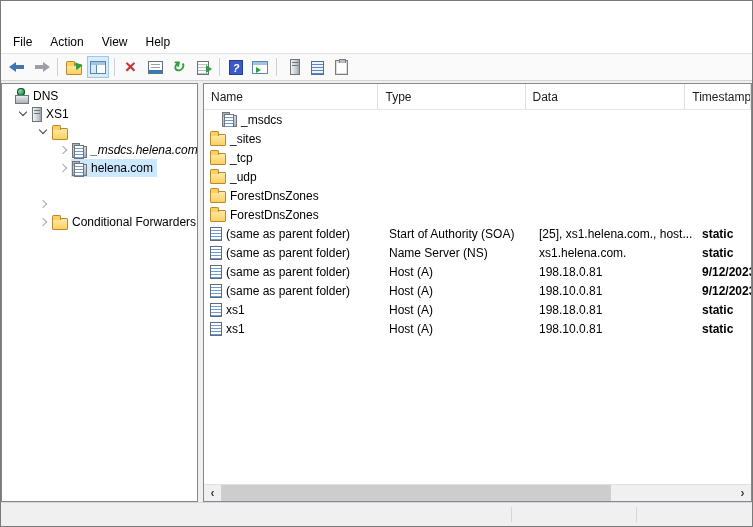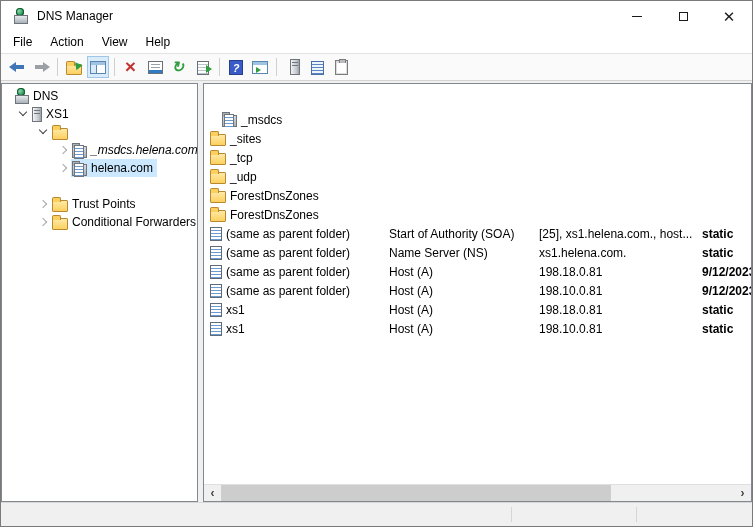--- a/index.html
+++ b/index.html
@@ -130,35 +130,20 @@
 
   
   .statusbar { position:absolute; left:0; bottom:0; right:0; height:24px; background:var(--chrome-bg); border-top:1px solid #d7d7d7; }
   .status-div { position:absolute; top:4px; bottom:4px; width:1px; background:#d6d6d6; }
 </style>
 </head>
 <body>
 
 <div id="window">
 
-  <div class="titlebar">
-    <span class="title-icon ti ti-dns"></span>
-    <span class="title-text">DNS Manager</span>
-    <div class="win-controls">
-      <div class="win-btn">
-          <span class="glyph-min"></span>
-        </div>
-      <div class="win-btn">
-          <span class="glyph-max"></span>
-        </div>
-      <div class="win-btn">
-          <span class="glyph-close">✕</span>
-        </div>
-    </div>
-  </div>
 
   <div class="menubar">
       <div class="menu-item">File</div>
       <div class="menu-item">Action</div>
       <div class="menu-item">View</div>
       <div class="menu-item">Help</div>
     </div>
 
   <div class="toolbar">
       <span class="tb-btn">
@@ -239,35 +224,37 @@
           <span class="tree-label-wrap sel">
             <span class="ti ti-zone"></span>
             <span>helena.com</span>
           </span>
         </div>
         <div class="tree-row" style="padding-left: 34px;">
           <span class="chev"></span>
         </div>
         <div class="tree-row" style="padding-left: 34px;">
           <span class="chev chev-right"></span>
-          <span class="tree-label-wrap">
-            <span class="ti ti-folder"></span>
-            <span>Trust Points</span>
-          </span>
         </div>
         <div class="tree-row" style="padding-left: 34px;">
           <span class="chev chev-right"></span>
           <span class="tree-label-wrap">
             <span class="ti ti-folder"></span>
             <span>Conditional Forwarders</span>
           </span>
         </div>
       </div>
     <div class="pane-splitter"></div>
     <div class="list-pane">
+      <div class="list-header">
+          <div class="hcell" style="width: 178px;">Name</div>
+          <div class="hcell" style="width: 150px;">Type</div>
+          <div class="hcell" style="width: 163px;">Data</div>
+          <div class="hcell" style="flex: 1 1 auto; min-width: 0px;">Timestamp</div>
+        </div>
       <div class="rows">
           <div class="lrow">
             <div class="cell cell-name" style="width: 178px; margin-left: 12px;">
               <span class="ti ti-zone"></span>
               <span>_msdcs</span>
             </div>
             <div class="cell" style="width: 150px;"></div>
             <div class="cell" style="width: 163px;"></div>
             <div class="cell cell-last"></div>
           </div>

